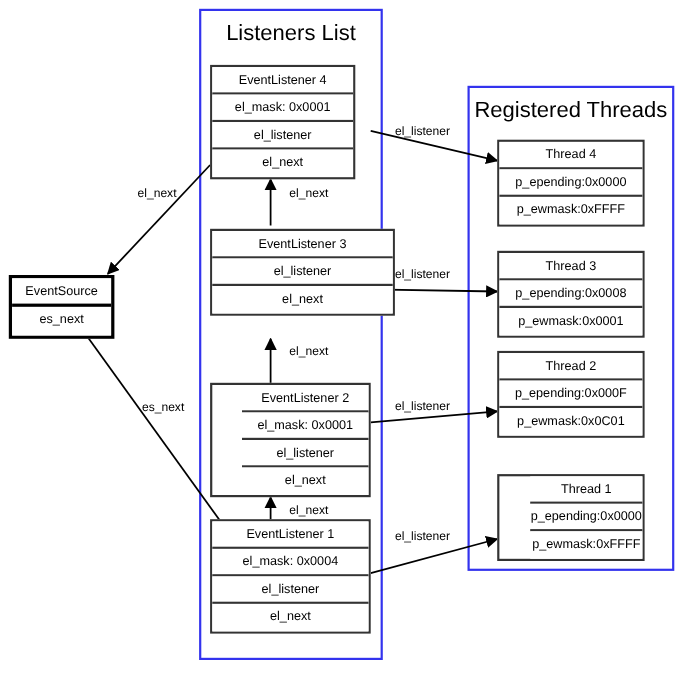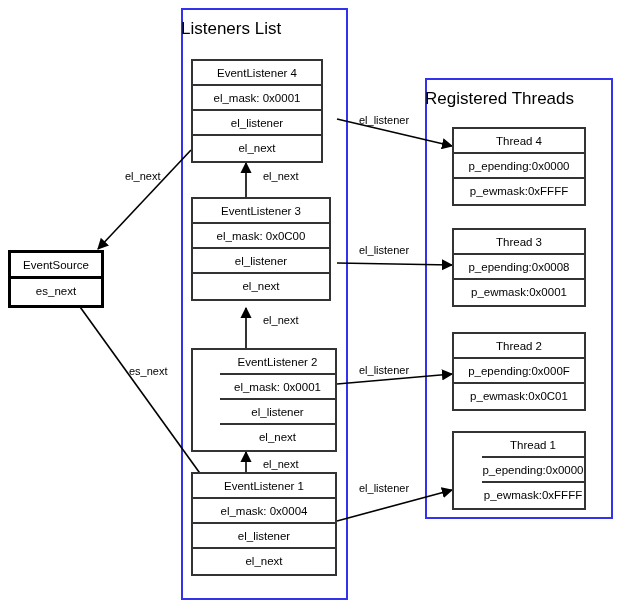--- a/index.html
+++ b/index.html
@@ -17,22 +17,22 @@
   }
   
   .group-box {
     position: absolute;
     border: 2px solid #3333ee;
     background: transparent;
     box-sizing: border-box;
   }
   .group-title {
     position: absolute;
-    text-align: left;
-    font-size: 17px;
+    text-align: center;
+    font-size: 20px;
     color: #000000;
     font-family: "Liberation Sans", sans-serif;
     white-space: nowrap;
   }
   
   .struct {
     position: absolute;
     box-sizing: border-box;
     background: #ffffff;
     border: 2px solid #333333;
@@ -120,23 +120,22 @@
     <div class="row">es_next</div>
   </div>
 
   <div class="struct" style="left:191px; top:59px; width:132px;">
     <div class="row">EventListener 4</div>
     <div class="row">el_mask: 0x0001</div>
     <div class="row">el_listener</div>
     <div class="row">el_next</div>
   </div>
 
-  <div class="struct" style="left:191px; top:197px; width:140px;">
+  <div class="struct" style="left:191px; top:208px; width:168px;">
     <div class="row">EventListener 3</div>
-    <div class="row">el_mask: 0x0C00</div>
     <div class="row">el_listener</div>
     <div class="row">el_next</div>
   </div>
 
   <div class="struct" style="left:191px; top:348px; width:146px;padding-left:27px;">
     <div class="row">EventListener 2</div>
     <div class="row">el_mask: 0x0001</div>
     <div class="row">el_listener</div>
     <div class="row">el_next</div>
   </div>
@@ -153,21 +152,21 @@
     <div class="row">p_epending:0x0000</div>
     <div class="row">p_ewmask:0xFFFF</div>
   </div>
 
   <div class="struct" style="left:452px; top:228px; width:134px;">
     <div class="row">Thread 3</div>
     <div class="row">p_epending:0x0008</div>
     <div class="row">p_ewmask:0x0001</div>
   </div>
 
-  <div class="struct" style="left:452px; top:332px; width:134px;">
+  <div class="struct" style="left:452px; top:319px; width:134px;">
     <div class="row">Thread 2</div>
     <div class="row">p_epending:0x000F</div>
     <div class="row">p_ewmask:0x0C01</div>
   </div>
 
   <div class="struct" style="left:452px; top:431px; width:134px;padding-left:28px;">
     <div class="row">Thread 1</div>
     <div class="row">p_epending:0x0000</div>
     <div class="row">p_ewmask:0xFFFF</div>
   </div>

